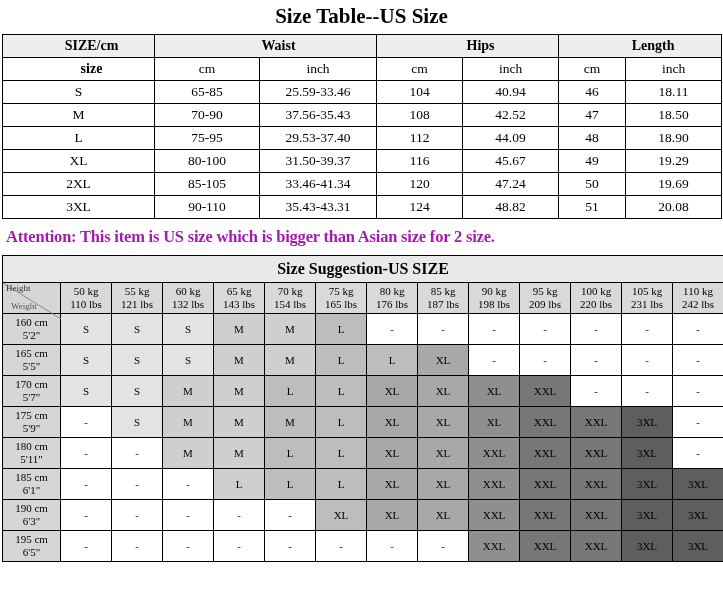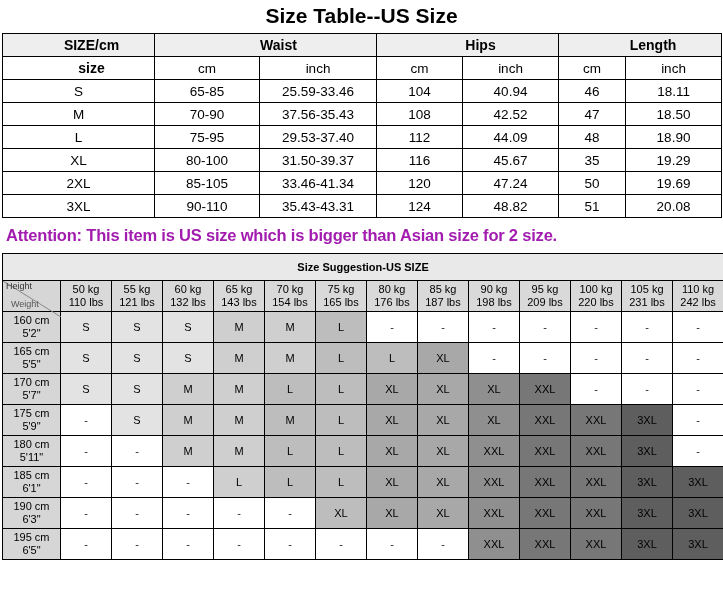--- a/index.html
+++ b/index.html
@@ -12,20 +12,21 @@
     height: 597px;
     font-family: "Liberation Sans", sans-serif;
     color: #000;
     overflow: hidden;
   }
   .page {
     width: 723px;
     height: 597px;
     position: relative;
     box-sizing: border-box;
+    font-family: Liberation Serif, serif;
   }
 
   
   .size-title {
     text-align: center;
     font-size: 21px;
     font-weight: bold;
     padding: 4px 0 5px 0;
     letter-spacing: 0px;
   }
@@ -74,21 +75,21 @@
     table-layout: fixed;
   }
   table.sugg td {
     border: 1px solid #000;
     text-align: center;
     font-size: 11px;
     padding: 0;
     height: 30px;
   }
   table.sugg td.title {
-    font-size: 11px;
+    font-size: 16px;
     font-weight: bold;
     height: 26px;
     background: #e9e9e9;
     border: 1px solid #000;
   }
   td.corner {
     background: #d6d6d6;
     position: relative;
     padding: 0;
     height: 36px;
@@ -195,21 +196,21 @@
         <td>44.09</td>
         <td>48</td>
         <td>18.90</td>
       </tr>
       <tr>
         <td>XL</td>
         <td>80-100</td>
         <td>31.50-39.37</td>
         <td>116</td>
         <td>45.67</td>
-        <td>35</td>
+        <td>49</td>
         <td>19.29</td>
       </tr>
       <tr>
         <td>2XL</td>
         <td>85-105</td>
         <td>33.46-41.34</td>
         <td>120</td>
         <td>47.24</td>
         <td>50</td>
         <td>19.69</td>

